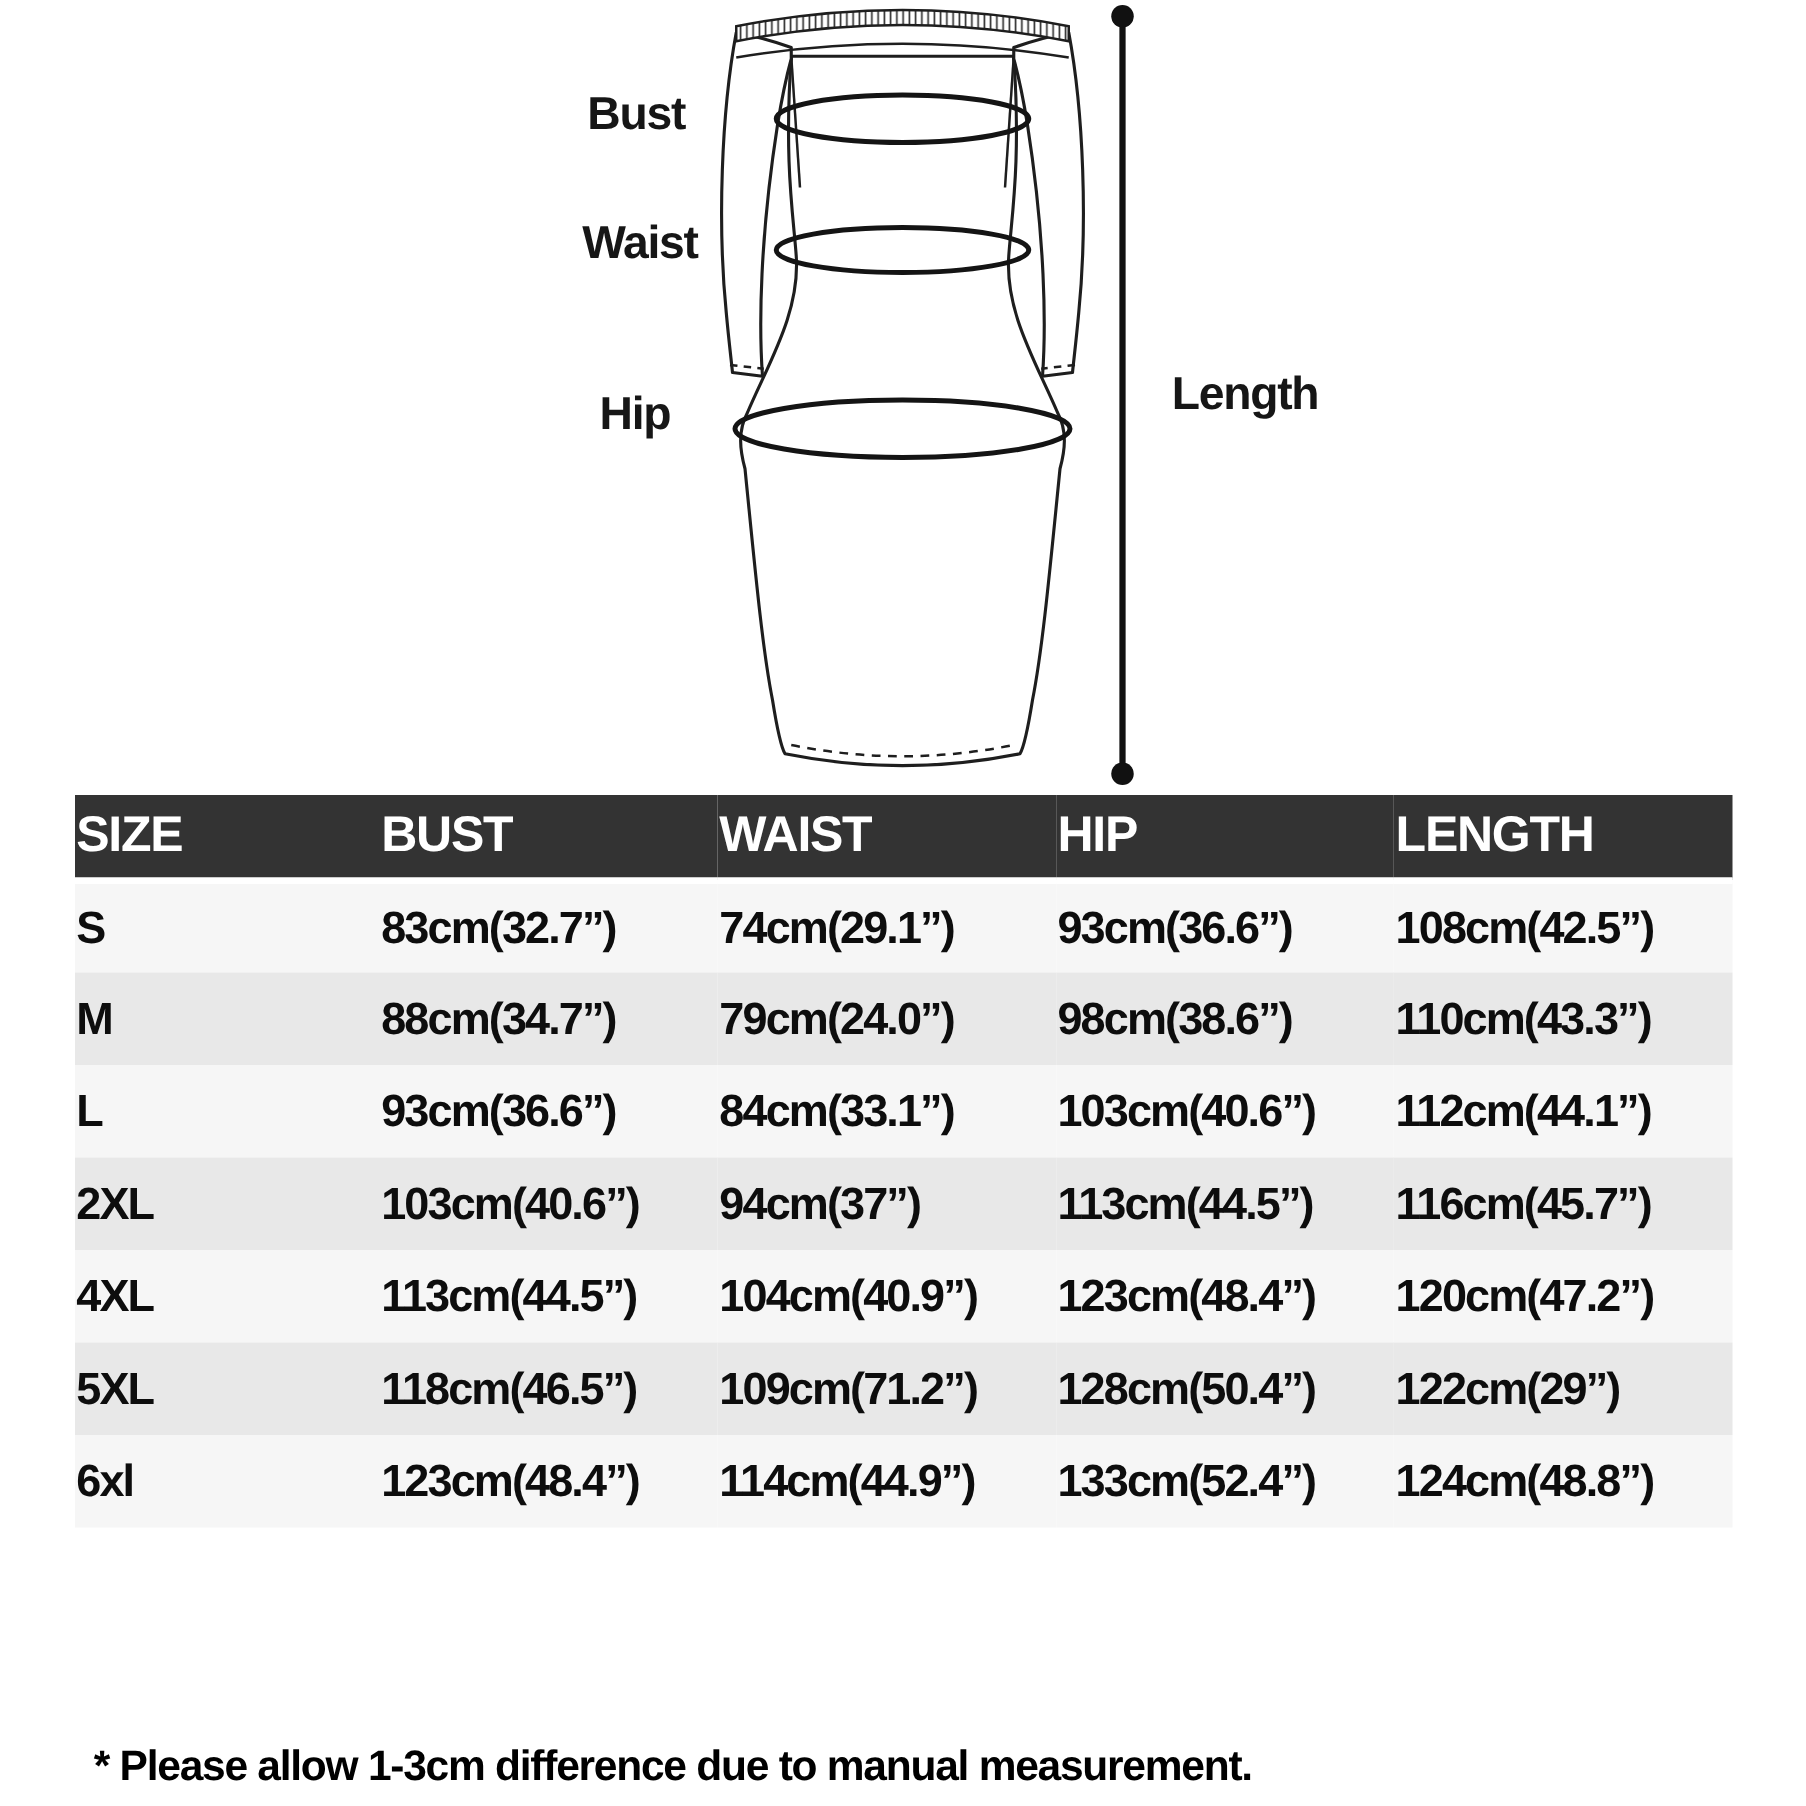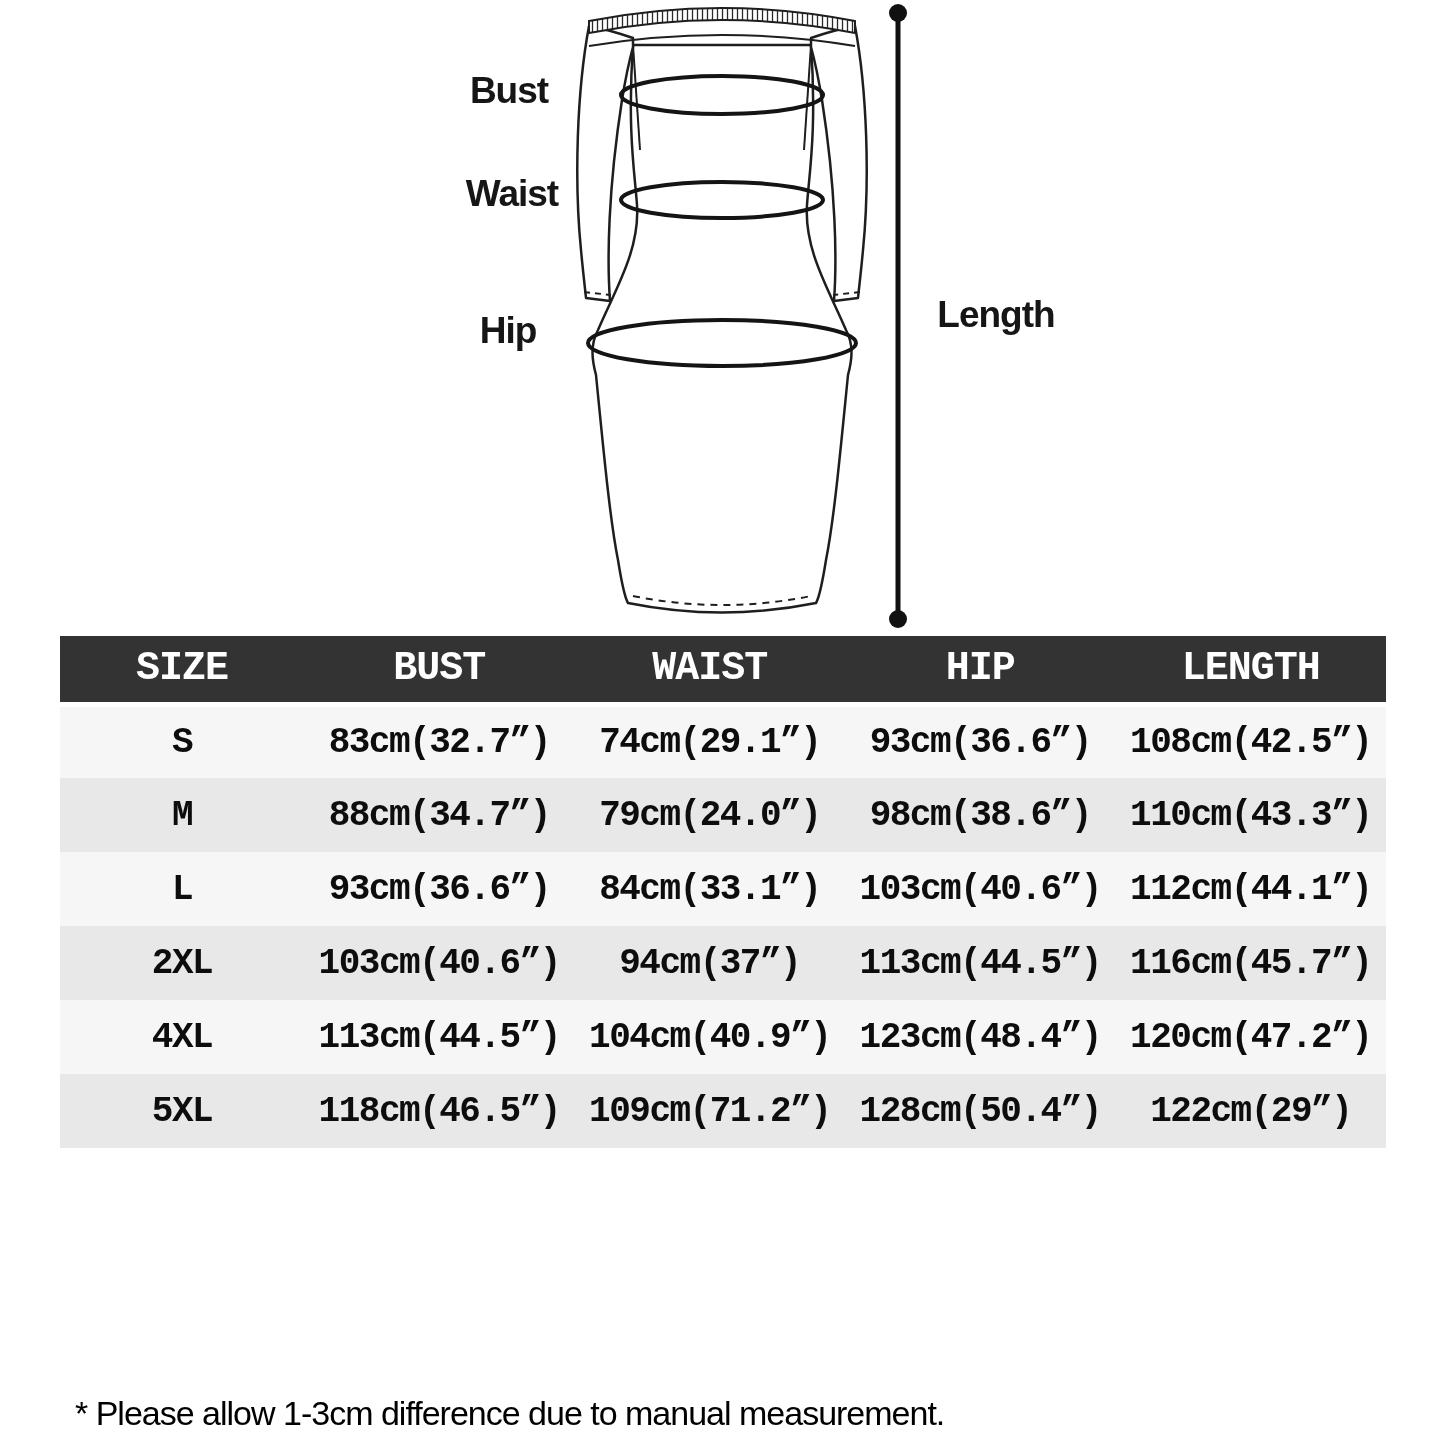--- a/index.html
+++ b/index.html
@@ -37,22 +37,21 @@
   .lbl-bust{left:509px;top:91px;}
   .lbl-waist{left:512px;top:194px;}
   .lbl-hip{left:508px;top:331px;}
   .lbl-length{left:996px;top:315px;}
   
   table.size-table{
     margin-left:60px;
     width:1326px;
     border-collapse:collapse;
     table-layout:fixed;
-    text-align:center;
-    font-family:Liberation Mono, monospace;
+    text-align:left;
   }
   table.size-table th{
     background:var(--header-bg);
     color:#ffffff;
     height:68px;
     font-size:40px;
     font-weight:bold;
     letter-spacing:-1px;
     border-bottom:5px solid #ffffff;
   }
@@ -65,21 +64,21 @@
     white-space:nowrap;
   }
   table.size-table tbody tr:nth-child(odd){background:var(--row-light);}
   table.size-table tbody tr:nth-child(even){background:var(--row-alt);}
   
   .note{
     position:absolute;
     left:75px;
     top:1394px;
     font-size:34px;
-    font-weight:normal;
+    font-weight:bold;
     letter-spacing:-1px;
     color:#000000;
     white-space:nowrap;
   }
 </style>
 </head>
 <body>
 
 <div class="diagram">
   <svg width="1445" height="636" viewBox="0 0 1445 636">
@@ -199,16 +198,23 @@
       <td>123cm(48.4”)</td>
       <td>120cm(47.2”)</td>
     </tr>
     <tr>
       <td>5XL</td>
       <td>118cm(46.5”)</td>
       <td>109cm(71.2”)</td>
       <td>128cm(50.4”)</td>
       <td>122cm(29”)</td>
     </tr>
+    <tr>
+      <td>6xl</td>
+      <td>123cm(48.4”)</td>
+      <td>114cm(44.9”)</td>
+      <td>133cm(52.4”)</td>
+      <td>124cm(48.8”)</td>
+    </tr>
   </tbody>
 </table>
 
 <div class="note">* Please allow 1-3cm difference due to manual measurement.</div>
 
 </body></html>

